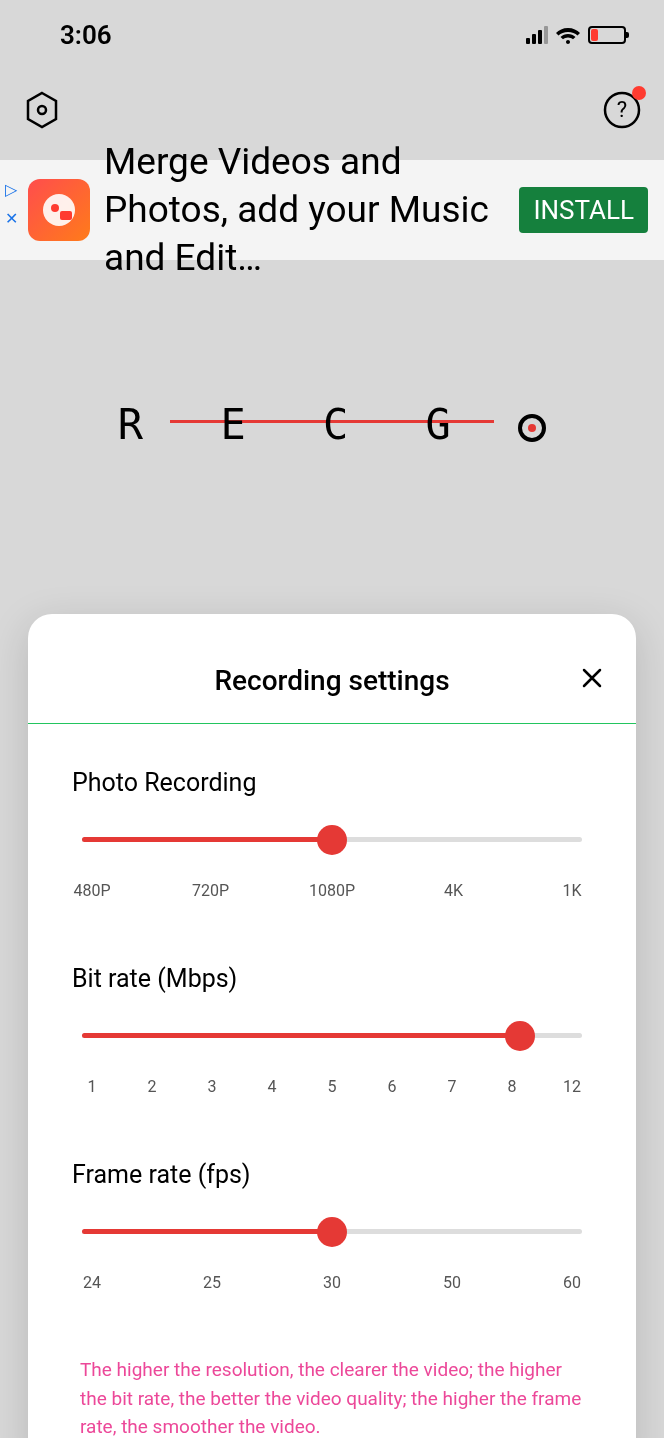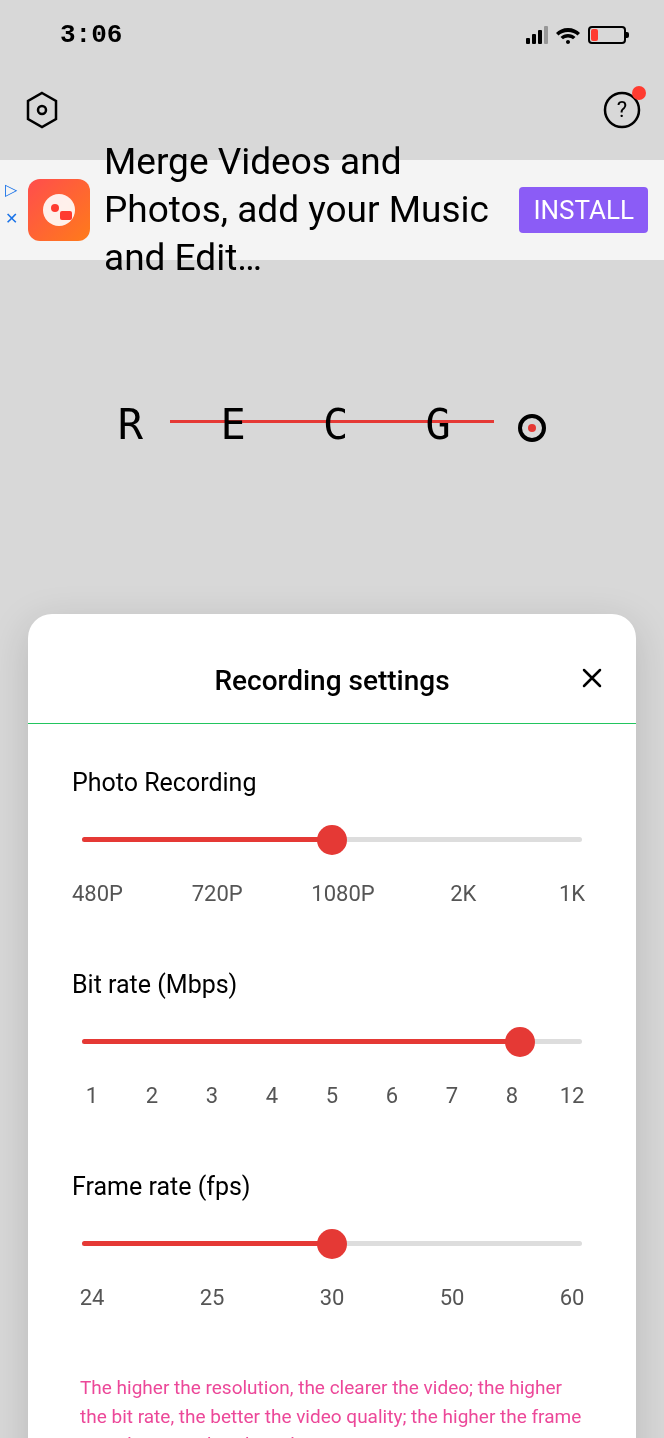--- a/index.html
+++ b/index.html
@@ -18,21 +18,20 @@
     background: #d8d8d8;
   }
   .statusbar {
     position: absolute;
     top: 0; left: 0; right: 4px;
     height: 70px;
     display: flex;
     align-items: center;
     justify-content: space-between;
     padding: 0 30px;
-    font-family: Liberation Mono, monospace;
   }
   .time {
     font-size: 26px;
     font-weight: 600;
     color: #000;
     padding-left: 30px;
   }
   .status-icons {
     display: flex;
     gap: 8px;
@@ -126,21 +125,21 @@
     color:#fff;
     flex-shrink: 0;
   }
   .ad-text {
     flex: 1;
     font-size: 37px;
     color: #000;
     line-height: 1.3;
   }
   .install-btn {
-    background: #8b5cf6;
+    background: #15803d;
     color: #fff;
     font-size: 26px;
     font-weight: 400;
     padding: 8px 14px;
     border-radius: 4px;
   }
 
   .logo {
     position: absolute;
     top: 400px;
@@ -262,21 +261,21 @@
     top: 0;
     width: 30px; height: 30px;
     background: #e53935;
     border-radius: 50%;
     transform: translateX(-50%);
   }
   .slider-marks {
     display: flex;
     justify-content: space-between;
     margin-top: 28px;
-    font-size: 22px;
+    font-size: 16px;
     color: #555;
     padding: 0 0px;
   }
   .slider-marks span { min-width:40px; text-align:center; }
   .hint {
     font-size: 19px;
     color: #ec4899;
     line-height: 1.5;
     margin-left: 8px;
   }
@@ -363,21 +362,21 @@
       <div class="setting-label">Photo Recording</div>
       <div class="slider">
         <div class="slider-track"></div>
         <div class="slider-fill" style="width:50%"></div>
         <div class="slider-thumb" style="left:50%"></div>
       </div>
       <div class="slider-marks">
         <span>480P</span>
         <span>720P</span>
         <span>1080P</span>
-        <span>2K</span>
+        <span>4K</span>
         <span>1K</span>
       </div>
     </div>
 
     <div class="setting-group">
       <div class="setting-label">Bit rate (Mbps)</div>
       <div class="slider">
         <div class="slider-track"></div>
         <div class="slider-fill" style="width:87.5%"></div>
         <div class="slider-thumb" style="left:87.5%"></div>

